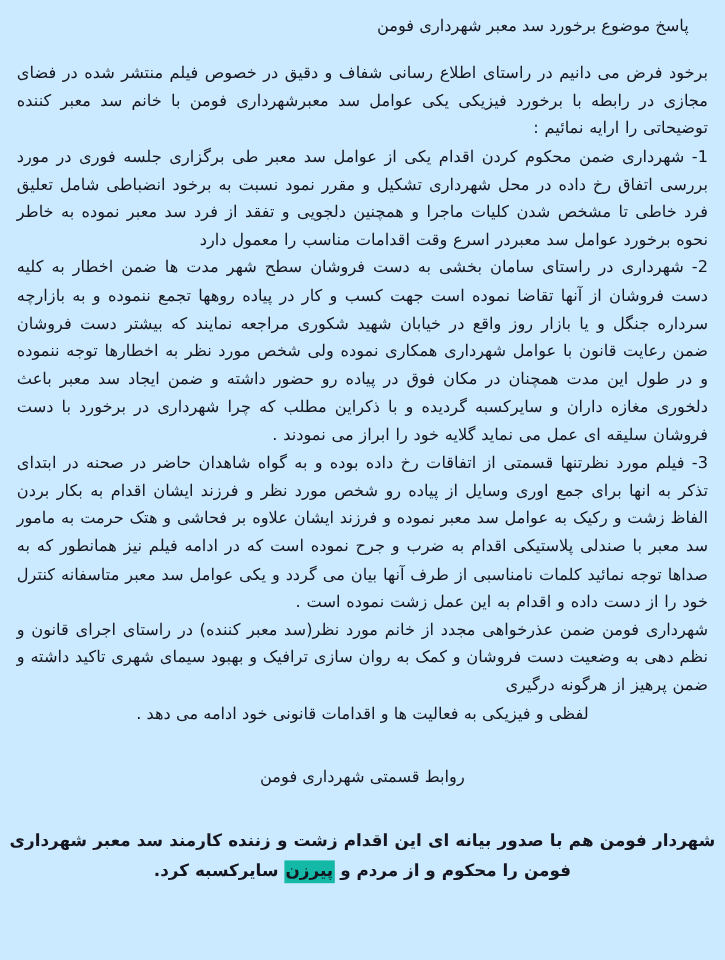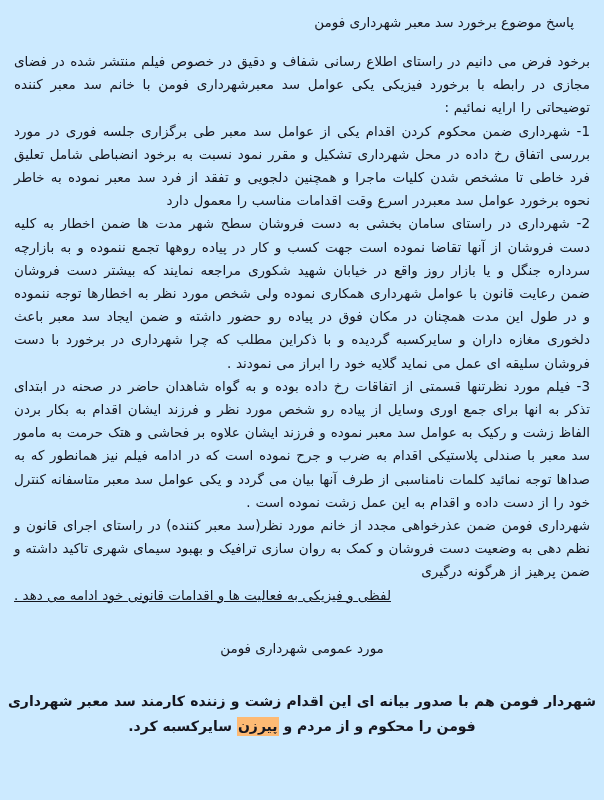--- a/index.html
+++ b/index.html
@@ -51,43 +51,42 @@
     margin: 0;
     padding: 0 4px;
     word-spacing: 0.5px;
   }
   .para.first-para {
     margin-top: 18px;
   }
   .closing-line {
     font-size: 13.5px;
     line-height: 23.2px;
-    text-align: left;
+    text-align: center;
     margin: 0;
     padding: 0 4px;
-    text-decoration: underline;
   }
   .signature {
     text-align: center;
     font-size: 13.5px;
     line-height: 22px;
     margin-top: 30px;
   }
   .mayor-statement {
     margin-top: 30px;
     padding: 0 8px;
     font-size: 14px;
     line-height: 25px;
     font-weight: bold;
     text-align: justify;
     text-align-last: center;
     letter-spacing: -0.1px;
   }
   .hl {
-    background: #fdba74;
+    background: #14b8a6;
     padding: 1px 1px 2px 1px;
   }
 </style>
 </head>
 <body>
 
 <div class="page">
 
   <h1 class="doc-title">پاسخ موضوع برخورد سد معبر شهرداری فومن</h1>
 
@@ -101,17 +100,17 @@
     <p class="para"><span>2-</span> <span>شهرداری در راستای سامان بخشی به دست فروشان سطح شهر مدت ها ضمن اخطار به کلیه دست فروشان از آنها تقاضا نموده است جهت کسب و کار در پیاده روهها تجمع ننموده و به بازارچه سرداره جنگل و یا بازار روز واقع در خیابان شهید شکوری مراجعه نمایند که بیشتر دست فروشان ضمن رعایت قانون با عوامل شهرداری همکاری نموده ولی شخص مورد نظر به اخطارها توجه ننموده و در طول این مدت همچنان  در مکان فوق در پیاده رو حضور داشته و ضمن ایجاد سد معبر باعث دلخوری مغازه داران و سایرکسبه گردیده و با ذکراین مطلب که چرا شهرداری در برخورد با دست فروشان سلیقه ای عمل می نماید گلایه خود را ابراز می نمودند .</span></p>
 
     <p class="para"><span>3-</span> <span>فیلم مورد نظرتنها قسمتی از اتفاقات رخ داده بوده و به گواه شاهدان حاضر در صحنه در ابتدای تذکر به انها برای جمع اوری وسایل از پیاده رو شخص مورد نظر و فرزند ایشان اقدام به بکار بردن الفاظ زشت و رکیک به عوامل سد معبر نموده و فرزند ایشان علاوه بر فحاشی و هتک حرمت به مامور سد معبر با صندلی پلاستیکی اقدام به ضرب و جرح نموده است که در ادامه فیلم نیز همانطور که به صداها توجه نمائید کلمات نامناسبی از طرف آنها بیان می گردد و یکی عوامل سد معبر متاسفانه کنترل خود را از دست داده و اقدام به این عمل زشت نموده است .</span></p>
 
     <p class="para">شهرداری فومن ضمن عذرخواهی مجدد از خانم مورد نظر(سد معبر کننده) در راستای اجرای قانون و نظم دهی به وضعیت دست فروشان و کمک به روان سازی ترافیک و بهبود سیمای شهری تاکید داشته و ضمن پرهیز از هرگونه درگیری</p>
 
     <p class="closing-line">لفظی و فیزیکی به فعالیت ها و اقدامات قانونی خود ادامه می دهد .</p>
 
   </div>
 
-  <p class="signature">مورد عمومی شهرداری فومن</p>
+  <p class="signature">روابط قسمتی شهرداری فومن</p>
 
   <p class="mayor-statement"><span>شهردار فومن هم با صدور بیانه ای این اقدام زشت و زننده کارمند سد معبر شهرداری فومن را محکوم و از مردم و </span><span class="hl">پیرزن</span><span> سایرکسبه کرد.</span></p>
 
 </div>
 
 </body></html>

